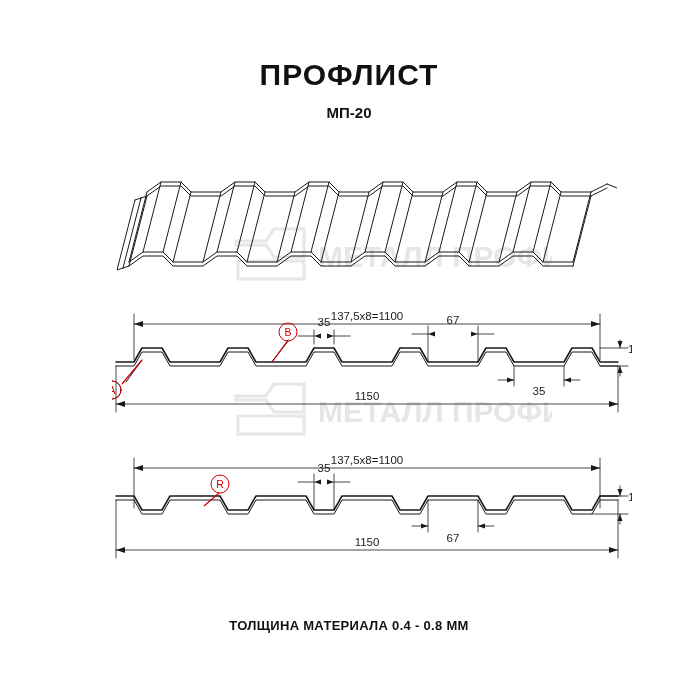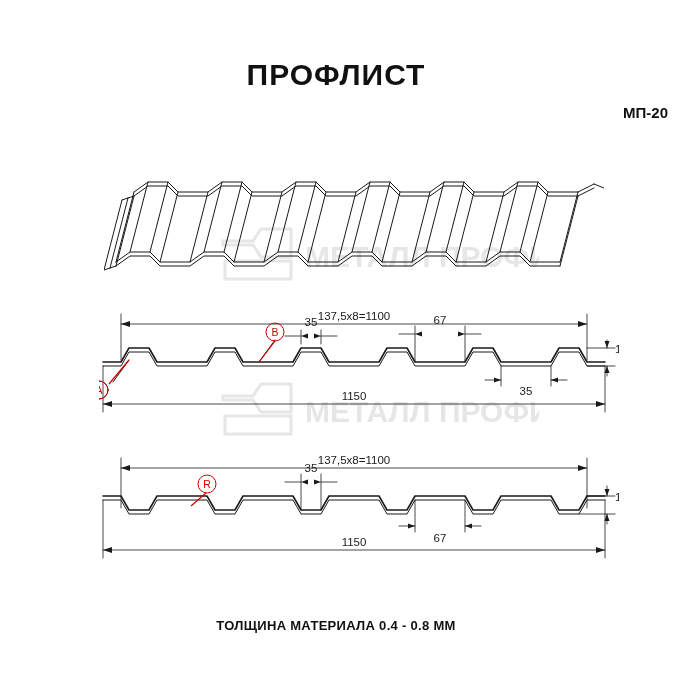--- a/index.html
+++ b/index.html
@@ -10,42 +10,42 @@
   body {
     width: 700px;
     height: 700px;
     font-family: "Liberation Sans", sans-serif;
     color: #1a1a1a;
     position: relative;
     overflow: hidden;
   }
   .sheet {
     position: absolute;
-    left: 4px;
+    left: 17px;
     top: 0;
     width: 664px;
     height: 700px;
   }
   .title {
     position: absolute;
     left: 0;
     right: 0;
     top: 58px;
     text-align: center;
     font-size: 30px;
     font-weight: bold;
     letter-spacing: 1px;
     color: #111111;
   }
   .subtitle {
     position: absolute;
     left: 0;
     right: 0;
     top: 104px;
-    text-align: right;
+    text-align: center;
     font-size: 15px;
     font-weight: bold;
     color: #111111;
   }
   .footnote {
     position: absolute;
     left: 0;
     right: 0;
     top: 618px;
     text-align: center;

